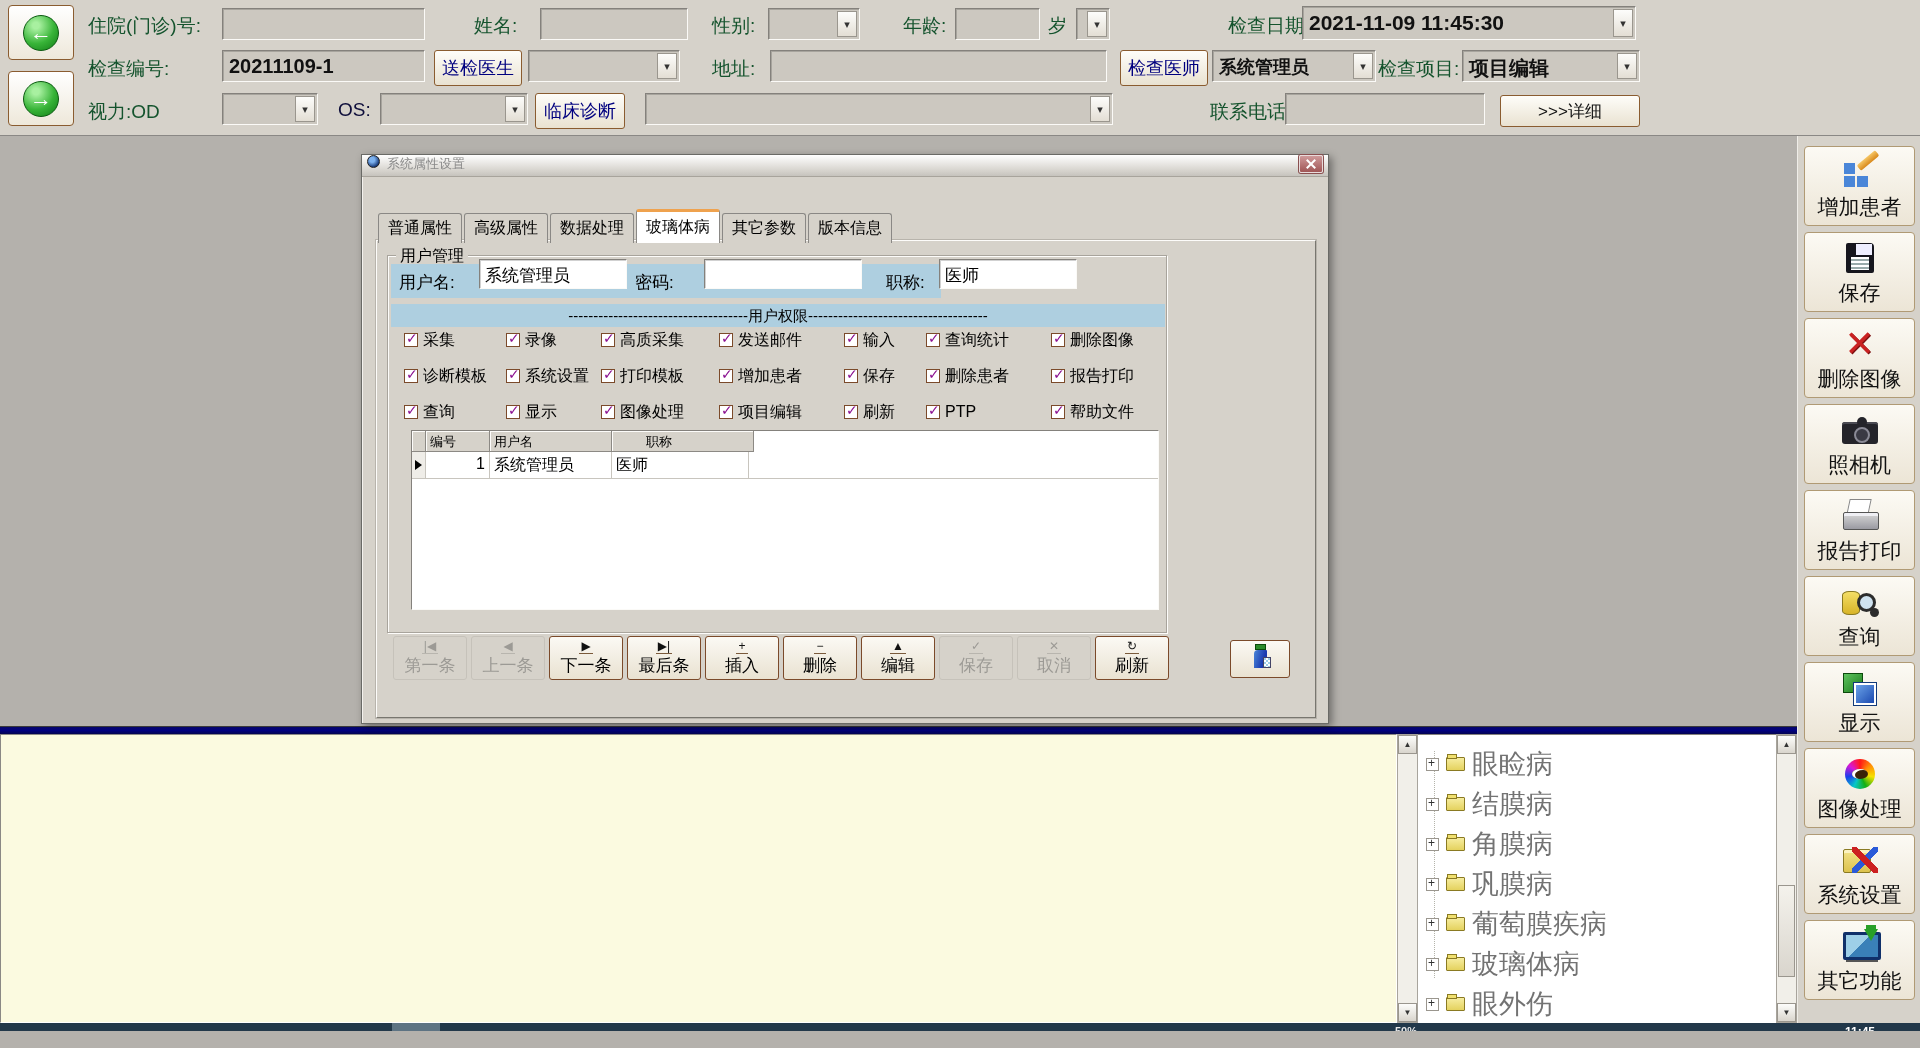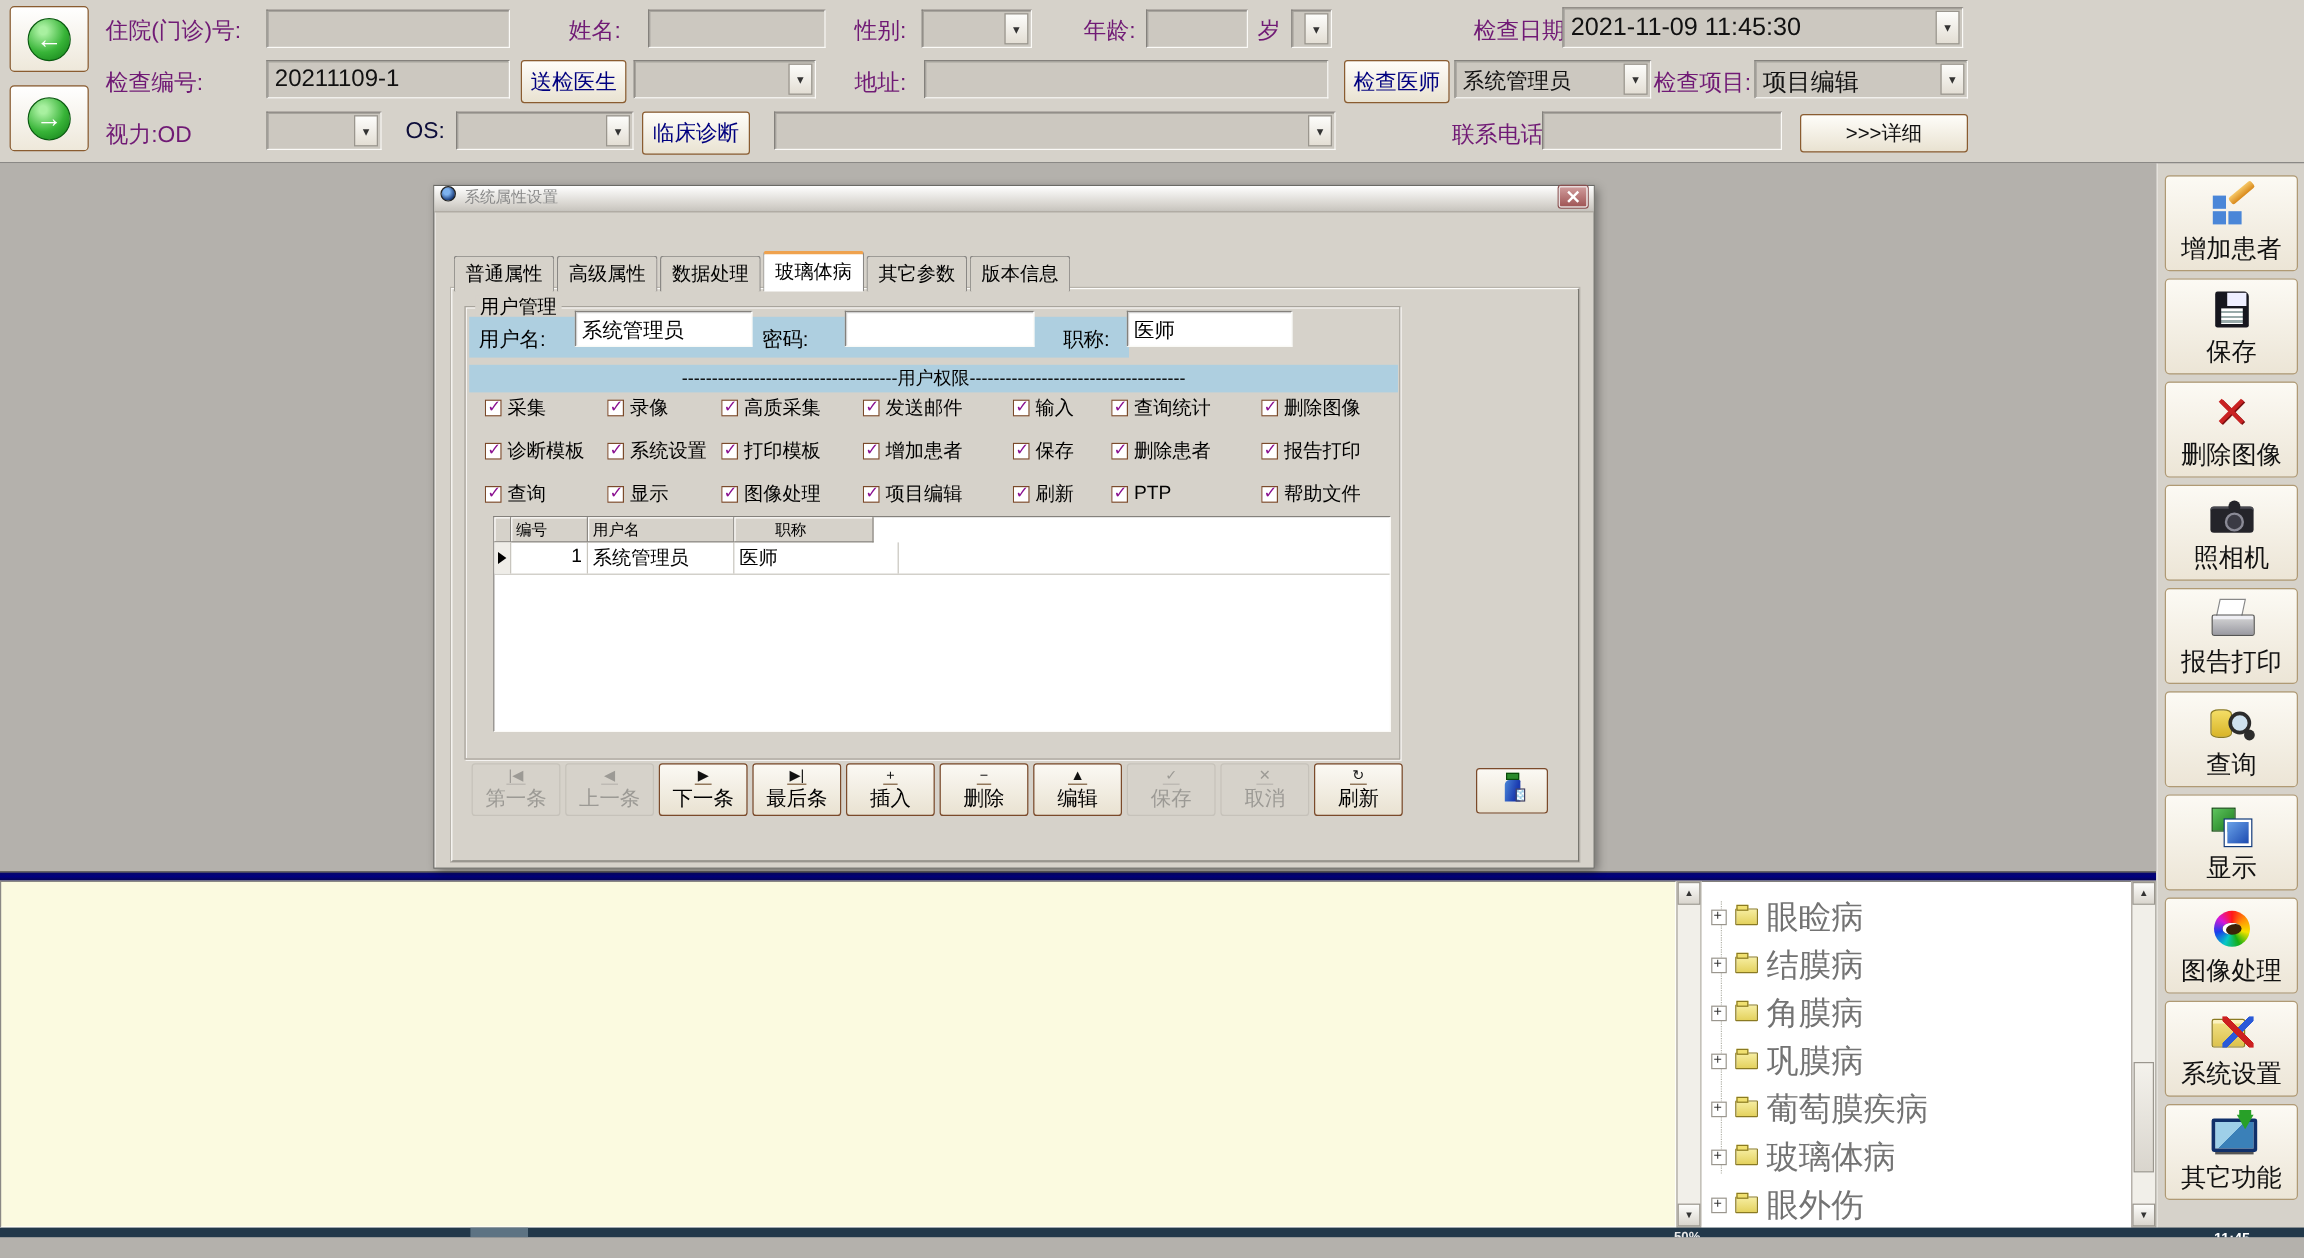--- a/index.html
+++ b/index.html
@@ -18,26 +18,26 @@
   .wbtn { width:19px; height:14px; border:1px solid #f2f0ec; outline:1px solid #7a7a7a;
     background:linear-gradient(#fdfdfd,#cfccc6); position:relative; cursor:pointer; }
   .wbtn.cls { background:linear-gradient(#d89090,#b04848); }
   .wbtn .bar { position:absolute; left:4px; right:4px; bottom:3px; height:2px; background:#444; }
   .wbtn .sq { position:absolute; left:4px; top:3px; width:8px; height:7px; border:1px solid #444; box-shadow:2px -2px 0 -0px #444; }
   .wbtn .x1,.wbtn .x2 { position:absolute; left:3px; top:6px; width:12px; height:2px; background:#fff; }
   .wbtn .x1 { transform:rotate(45deg);} .wbtn .x2 { transform:rotate(-45deg);}
 
   
   .topform { position:relative; height:136px; background:#d6d2ca; border-bottom:1px solid #8a8885; }
-  .tf-label { position:absolute; font-size:19px; color:#701a75; white-space:nowrap; }
+  .tf-label { position:absolute; font-size:19px; color:#14532d; white-space:nowrap; }
   .tf-label.dark { color:#0d0d3a; }
   .sunken { border-top:1px solid #84817c; border-left:1px solid #84817c;
     border-bottom:1px solid #fbfaf7; border-right:1px solid #fbfaf7;
     box-shadow:inset 1px 1px 0 rgba(0,0,0,.18); }
-  .tf-field { position:absolute; height:32px; background:#ccc8c0; }
+  .tf-field { position:absolute; height:32px; background:#ccc8c0;font-weight:bold; }
   .tf-field .val { display:block; padding:4px 6px 0 6px; font-size:20px; color:#111; white-space:nowrap; overflow:hidden; }
   .combo::after { content:"▾"; position:absolute; top:2px; right:2px; bottom:2px; width:18px;
     background:linear-gradient(#fdfdfb,#e3ded4); border:1px solid #9a968e; color:#333; font-size:11px;
     display:flex; align-items:center; justify-content:center; }
   .beige-btn { position:absolute; display:flex; align-items:center; justify-content:center;
     background:linear-gradient(#fefdf9,#e9e2d1); border:1px solid #8a5c30; border-radius:3px;
     font-size:18px; color:#00007f; cursor:pointer; white-space:nowrap; }
   .gbtn { position:absolute; left:8px; width:66px; height:55px; display:flex; align-items:center; justify-content:center;
     background:linear-gradient(#ffffff,#eee8da); border:1px solid #8a5c30; border-radius:4px; cursor:pointer; }
   .gcircle { width:36px; height:36px; border-radius:50%; color:#fff; font-size:22px; font-weight:bold;
@@ -168,21 +168,21 @@
   .cbx { width:14px; height:14px; background:#fff; border:1px solid #7b4a2a; position:relative; flex:0 0 auto; }
   .cbx::after { content:"✓"; position:absolute; left:1px; top:-4px; font-size:14px; font-weight:bold; color:#8a1090; }
   .perm-label { font-size:16px; color:#000; white-space:nowrap; }
 
   .usertable { position:absolute; left:23px; top:174px; width:748px; height:180px; background:#fff;
     border-top:1px solid #84817c; border-left:1px solid #84817c; border-bottom:1px solid #fbfaf7; border-right:1px solid #fbfaf7; }
   .thead { display:flex; height:21px; }
   .th { background:#d6d2ca; border-right:1px solid #8c8984; border-bottom:1px solid #8c8984;
     box-shadow:inset 1px 1px 0 #fdfcfa; font-size:13px; color:#000; padding:2px 0 0 4px; }
   .th.sel { width:14px; padding:0; }
-  .th.c1 { width:64px; } .th.c2 { width:122px; } .th.c3 { width:116px;padding-left:34px; }
+  .th.c1 { width:64px; } .th.c2 { width:122px; } .th.c3 { width:142px;padding-left:34px; }
   .trow { display:flex; height:27px; border-bottom:1px solid #c8c5be; }
   .td { border-right:1px solid #c8c5be; font-size:16px; color:#000; padding:3px 4px 0 4px; overflow:hidden; white-space:nowrap; }
   .td.sel { width:14px; padding:0; position:relative; background:#efede8; }
   .rowptr { position:absolute; left:3px; top:8px; width:0; height:0;
     border-top:5px solid transparent; border-bottom:5px solid transparent; border-left:7px solid #000; }
   .td.c1 { width:64px; text-align:right; } .td.c2 { width:122px; } .td.c3 { width:137px; }
 
   .navrow { position:absolute; left:16px; top:395px; display:flex; gap:4px; }
   .navbtn { width:74px; height:44px; display:flex; flex-direction:column; align-items:center; justify-content:center;
     background:linear-gradient(#fbf9f4,#e9e2d1); border:1px solid #7b4a2a; border-radius:3px; cursor:pointer; }

